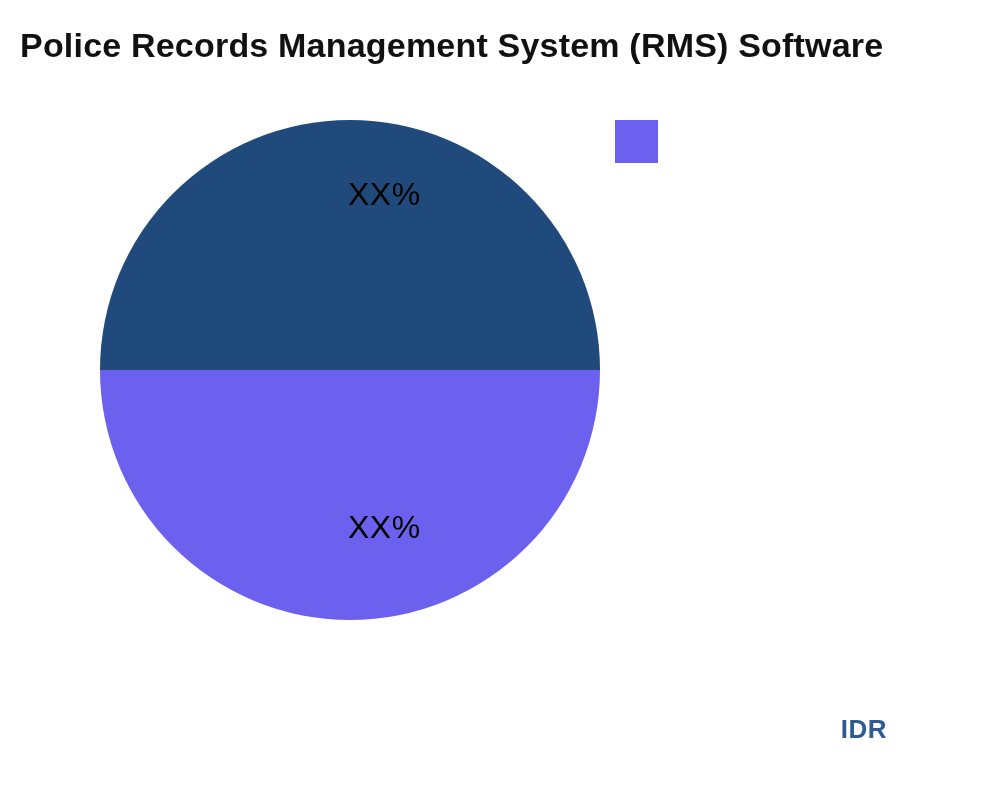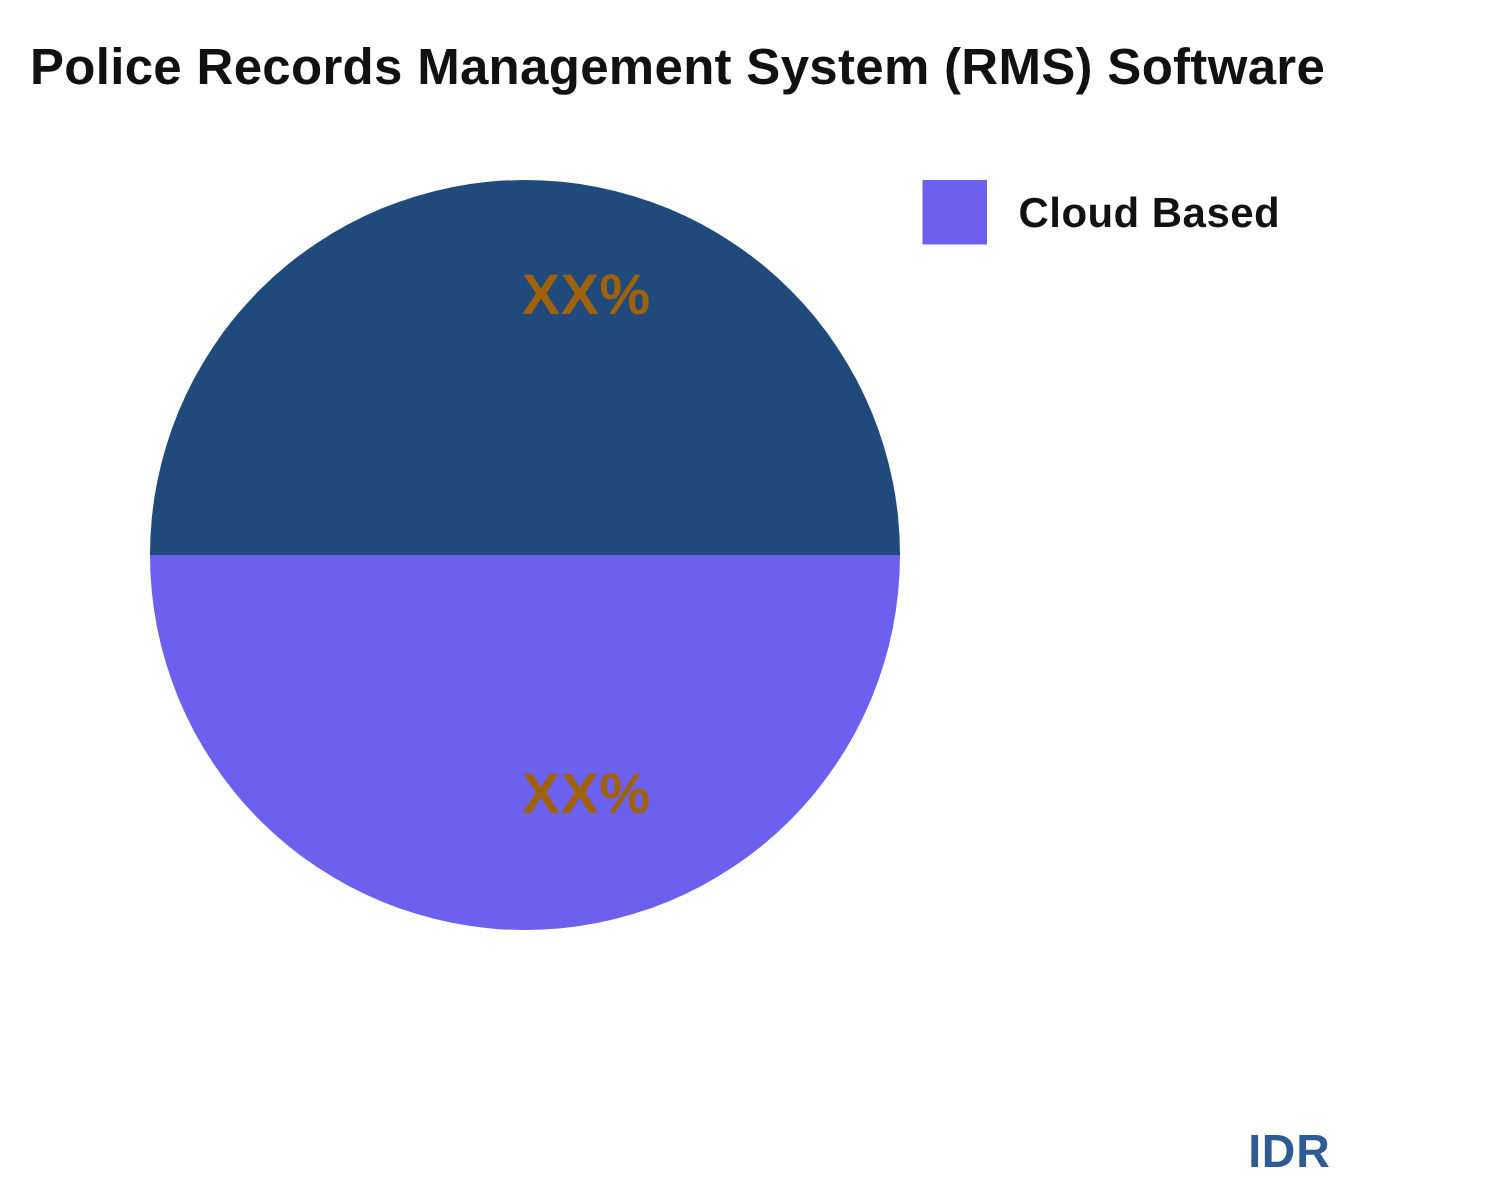--- a/index.html
+++ b/index.html
@@ -45,23 +45,23 @@
   .pie .half.top {
     top: 0;
     border-radius: 250px 250px 0 0;
   }
   .pie .half.bottom {
     top: 250px;
     border-radius: 0 0 250px 250px;
   }
   .slice-label {
     position: absolute;
-    font-size: 38px;
-    font-weight: 700;
-    color: #a16207;
+    font-size: 32px;
+    font-weight: 400;
+    color: #000000;
     letter-spacing: 0.5px;
   }
   .slice-label.top-label {
     left: 348px;
     top: 176px;
   }
   .slice-label.bottom-label {
     left: 348px;
     top: 509px;
   }
@@ -84,22 +84,22 @@
     margin-left: 21px;
     font-size: 28px;
     font-weight: 700;
     color: #111111;
     letter-spacing: 0.3px;
     white-space: nowrap;
   }
   .watermark {
     position: absolute;
     right: 17px;
-    top: 750px;
-    font-size: 31px;
+    top: 714px;
+    font-size: 26px;
     font-weight: 700;
     letter-spacing: 0.5px;
   }
 </style>
 </head>
 <body>
 
 <div class="canvas">
 
   <h1 class="chart-title">Police Records Management System (RMS) Software</h1>
@@ -109,19 +109,18 @@
     <div class="half bottom" style="background: rgb(108, 97, 238);"></div>
   </div>
 
   <div class="slice-label top-label">XX%</div>
 
   <div class="slice-label bottom-label">XX%</div>
 
   <div class="legend">
     <div class="legend-item">
       <span class="legend-swatch" style="background: rgb(108, 97, 238);"></span>
-      <span class="legend-label">Cloud Based</span>
     </div>
   </div>
 
   <div class="watermark" style="color: rgb(46, 91, 147);">IDR</div>
 
 </div>
 
 </body></html>

